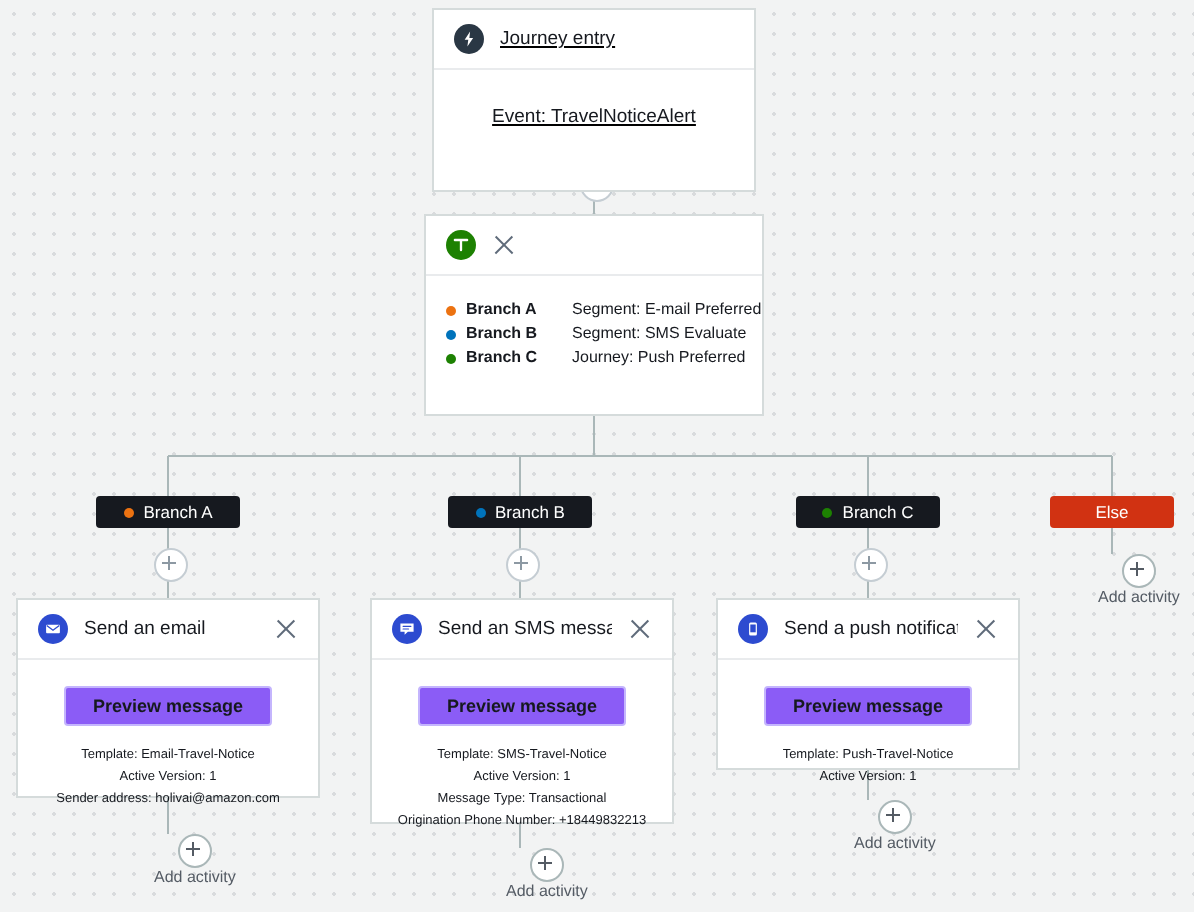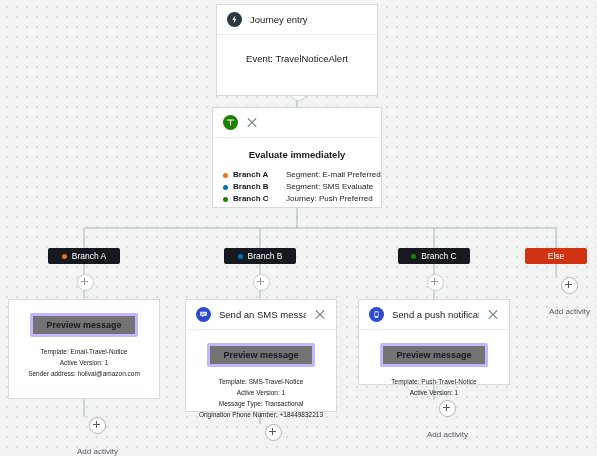--- a/index.html
+++ b/index.html
@@ -87,21 +87,21 @@
     height: 15px;
     border-radius: 50%;
     flex: 0 0 auto;
     display: flex;
     align-items: center;
     justify-content: center;
   }
   .badge svg { display: block; }
 
   
-  #entry { left: 216px; top: 4px; width: 162px; height: 92px; }
+  #entry { left: 216px; top: 4px; width: 162px; height: 92px; text-decoration: underline; }
   #entry .node-body {
     padding-top: 18px;
     font-size: 9.5px;
     color: #16191f;
   }
 
   
   #split { left: 212px; top: 107px; width: 170px; height: 101px; }
   #split .node-body { padding: 11px 10px 10px; }
   .split-heading {
@@ -149,27 +149,27 @@
     box-sizing: border-box;
     cursor: pointer;
   }
   .pill.dark { background: #16191f; }
   .pill.else { background: #d13212; }
 
   
   .msg-card .node-body { padding: 13px 8px 11px; }
   .preview-btn {
     display: inline-block;
-    border: 3px solid #c4b5fd;
+    border: 1px solid #c4b5fd;
     border-radius: 2px;
     padding: 4px 13px;
     font-size: 9px;
     font-weight: bold;
     color: #16191f;
-    background: #737373;
+    background: #8b5cf6;
     margin-bottom: 9px;
     cursor: pointer;
   }
   .meta {
     font-size: 6.5px;
     color: #16191f;
     line-height: 11px;
     white-space: nowrap;
   }
 
@@ -194,21 +194,21 @@
     position: absolute;
     background: #545b64;
   }
   .plus-circle::before {
     left: 3px; top: 6.2px; width: 7px; height: 1.2px;
   }
   .plus-circle::after {
     left: 6.2px; top: 3px; width: 1.2px; height: 7px;
   }
   .add-label {
-    margin-top: 13px;
+    margin-top: 0;
     font-size: 8px;
     color: #545b64;
     white-space: nowrap;
   }
 
   
   .wire-plus {
     position: absolute;
     width: 15px;
     height: 15px;
@@ -281,21 +281,20 @@
   <div class="node" id="split">
     <div class="node-head">
       <span class="badge" style="background:#1d8102;">
         <svg width="9" height="9" viewBox="0 0 10 10">
           <path d="M1.6 2.2 H8.4 M5 2.2 V7.8" stroke="#ffffff" stroke-width="1.3" fill="none" stroke-linecap="round"></path>
         </svg>
       </span>
       <span class="close-x"></span>
     </div>
     <div class="node-body">
-      <div class="split-heading">Evaluate immediately</div>
       <div class="branch-rows">
 
         <div class="branch-row">
           <span class="dot" style="background:#ec7211;"></span>
           <span class="branch-name">Branch A</span>
           <span class="branch-cond">Segment: E-mail Preferred</span>
         </div>
 
         <div class="branch-row">
           <span class="dot" style="background:#0073bb;"></span>
@@ -326,20 +325,30 @@
   <div class="pill dark" style="left:398px; top:248px; width:72px;">
     <span class="dot" style="background:#1d8102;"></span>
     <span>Branch C</span>
   </div>
 
   <div class="pill else" style="left:525px; top:248px; width:62px;">
     <span>Else</span>
   </div>
 
   <div class="node msg-card" style="left:8px; top:299px; width:152px; height:100px;">
+    <div class="node-head">
+      <span class="badge" style="background:#2d4bd0;">
+        <svg width="9" height="9" viewBox="0 0 12 12">
+          <rect x="1.4" y="3.2" width="9.2" height="5.6" rx="0.6" fill="#ffffff"></rect>
+          <path d="M1.8 3.7 L6 6.8 L10.2 3.7" stroke="#2d4bd0" stroke-width="0.9" fill="none"></path>
+        </svg>
+      </span>
+      <span class="node-title">Send an email</span>
+      <span class="close-x"></span>
+    </div>
     <div class="node-body">
       <div class="preview-btn">Preview message</div>
       <div class="meta">Template: Email-Travel-Notice</div>
       <div class="meta">Active Version: 1</div>
       <div class="meta">Sender address: holivai@amazon.com</div>
     </div>
   </div>
 
   <div class="node msg-card" style="left:185px; top:299px; width:152px; height:113px;">
     <div class="node-head">

